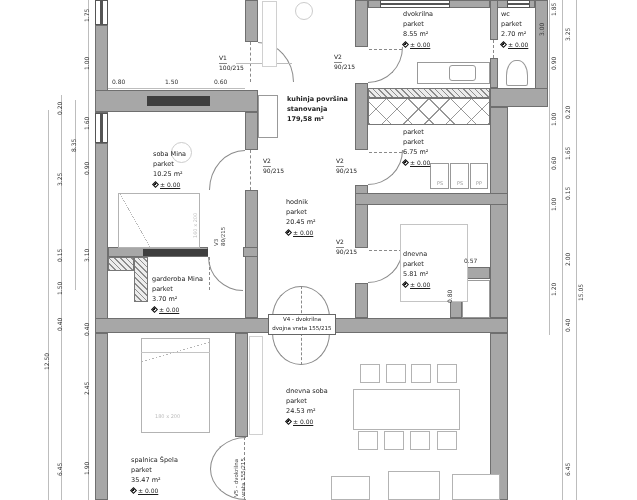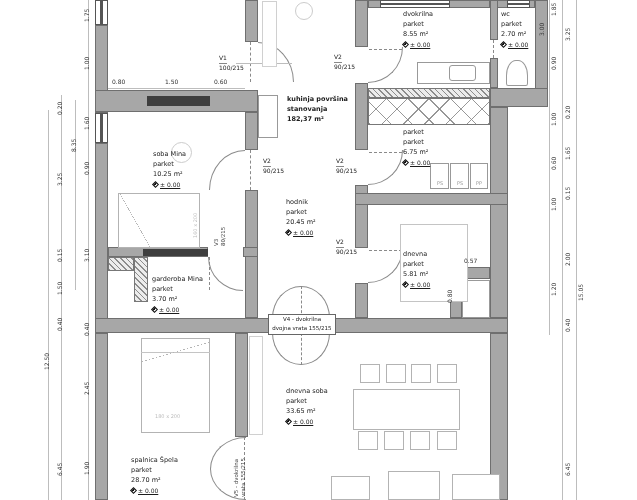--- a/index.html
+++ b/index.html
@@ -185,21 +185,21 @@
   <div class="furn" style="left:410px;top:431px;width:20px;height:19px"></div>
   <div class="furn" style="left:437px;top:431px;width:20px;height:19px"></div>
 
   <div class="furn" style="left:331px;top:476px;width:39px;height:24px"></div>
   <div class="furn" style="left:388px;top:471px;width:52px;height:29px"></div>
   <div class="furn" style="left:452px;top:474px;width:48px;height:26px"></div>
 
   <div class="rlabel bold" style="left:287px;top:95px">
     <div>kuhinja površina</div>
     <div>stanovanja</div>
-    <div>182,37 m²</div>
+    <div>179,58 m²</div>
   </div>
 
   <div class="rlabel" style="left:403px;top:10px">
     <div>dvokrilna</div>
     <div>parket</div>
     <div>8.55 m²</div>
     <div class="elev">
         <span class="d"></span>
         <span class="t">± 0.00</span>
       </div>
@@ -261,31 +261,31 @@
     <div>3.70 m²</div>
     <div class="elev">
         <span class="d"></span>
         <span class="t">± 0.00</span>
       </div>
   </div>
 
   <div class="rlabel" style="left:131px;top:456px">
     <div>spalnica Špela</div>
     <div>parket</div>
-    <div>28.70 m²</div>
+    <div>35.47 m²</div>
     <div class="elev">
         <span class="d"></span>
         <span class="t">± 0.00</span>
       </div>
   </div>
 
   <div class="rlabel" style="left:286px;top:387px">
     <div>dnevna soba</div>
     <div>parket</div>
-    <div>33.65 m²</div>
+    <div>24.53 m²</div>
     <div class="elev">
         <span class="d"></span>
         <span class="t">± 0.00</span>
       </div>
   </div>
 
   <div class="dlabel" style="left:219px;top:54px">
     <div class="nm">V1</div>
     <div>100/215</div>
   </div>

